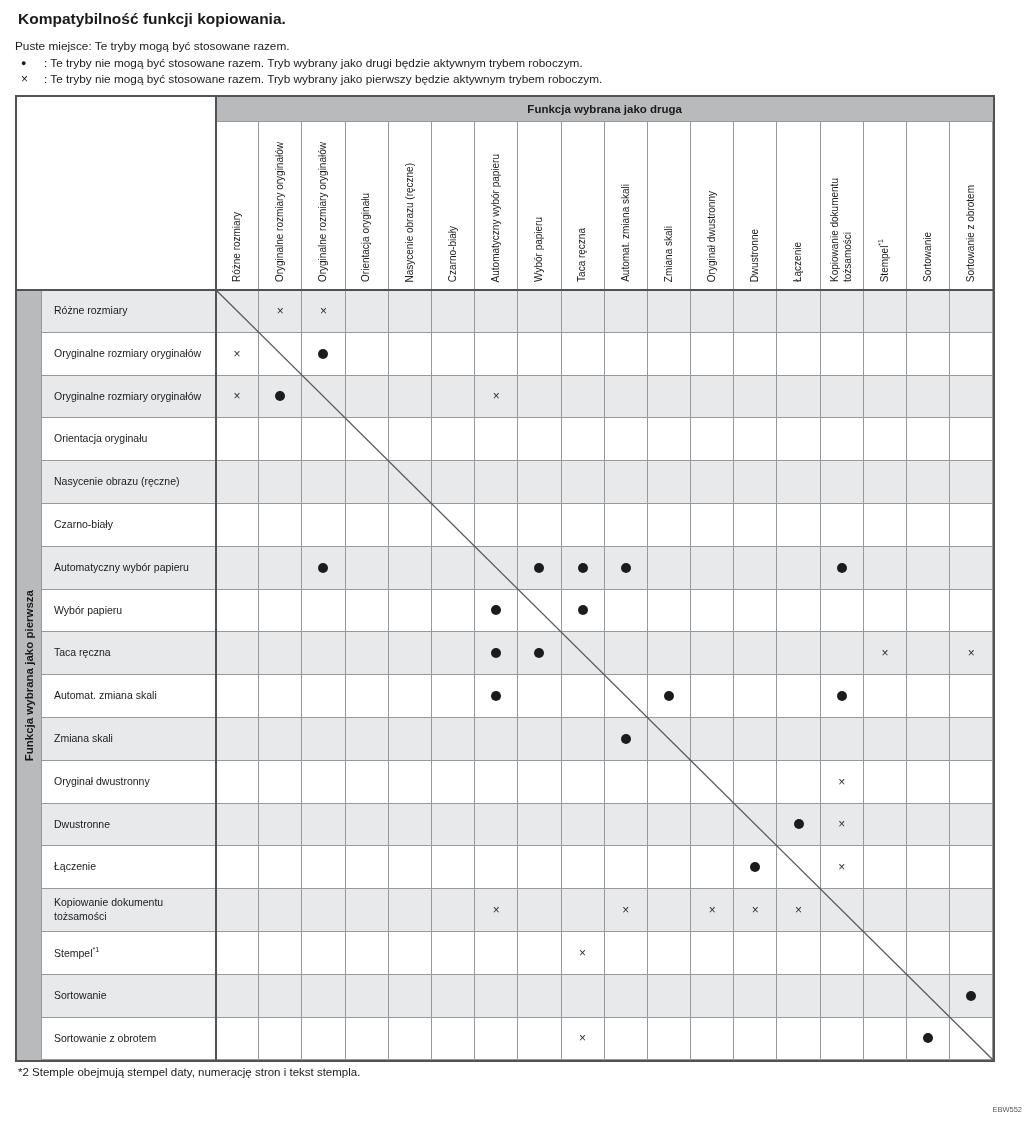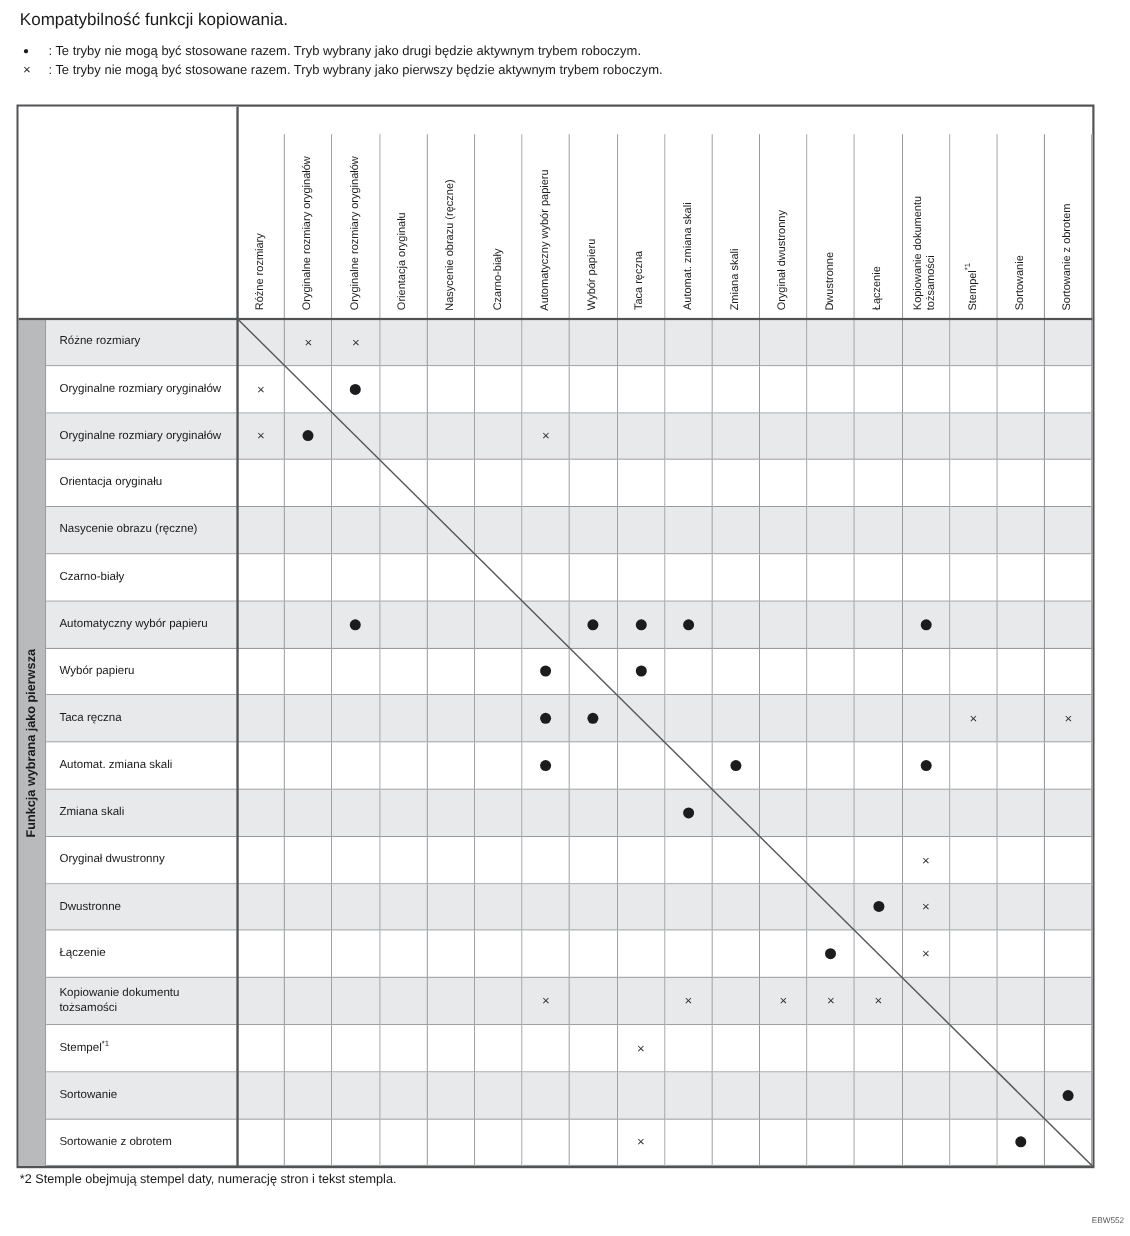--- a/index.html
+++ b/index.html
@@ -1,18 +1,18 @@
 <!DOCTYPE html>
 <html><head>
 <meta charset="utf-8">
 <style>
   html,body{margin:0;padding:0;width:1027px;height:1124px;background:#fff;
     font-family:"Liberation Sans", sans-serif;color:#1a1a1a;overflow:hidden;}
   .abs{position:absolute;}
-  .page-title{left:18px;top:10px;font-size:15.5px;font-weight:normal;}
+  .page-title{left:18px;top:10px;font-size:15.5px;font-weight:bold;}
   .legend{left:15px;top:38px;font-size:11.8px;line-height:16px;}
   .legend-line{display:flex;margin-bottom:0.5px;}
   .legend-sym{display:inline-block;width:29px;padding-left:6px;box-sizing:border-box;}
   .sym-dot{font-size:9px;line-height:16px;}
   .sym-cross{font-size:12px;line-height:16px;}
 
   .matrix{left:15px;top:95px;border:2px solid #505254;background:#fff;
     display:grid;position:absolute;
     grid-template-columns:25px 174px repeat(18,43.2px);
     grid-template-rows:25px 168px repeat(18,42.8px);}
@@ -43,31 +43,35 @@
   .footnote{left:18px;top:1066px;font-size:11.5px;}
   .figcode{right:5px;top:1105px;font-size:7.5px;color:#58595b;}
 </style>
 </head>
 <body>
 
 <div class="abs page-title">Kompatybilność funkcji kopiowania.</div>
 
 <div class="abs legend">
   <div class="legend-line">
+    <span>Puste miejsce: Te tryby mogą być stosowane razem.</span>
+  </div>
+  <div class="legend-line">
     <span class="legend-sym sym-dot">●</span>
     <span>: Te tryby nie mogą być stosowane razem. Tryb wybrany jako drugi będzie aktywnym trybem roboczym.</span>
   </div>
   <div class="legend-line">
     <span class="legend-sym sym-cross">×</span>
     <span>: Te tryby nie mogą być stosowane razem. Tryb wybrany jako pierwszy będzie aktywnym trybem roboczym.</span>
   </div>
 </div>
 
 <div class="matrix" id="matrix">
     <div class="m-corner" style="grid-area: 1 / 1 / 3 / 3;"></div>
+    <div class="m-axis-top" style="grid-area: 1 / 3 / 2 / 21;">Funkcja wybrana jako druga</div>
     <div class="m-axis-left" style="grid-area: 3 / 1 / 21 / 2;">
       <span class="vtext">Funkcja wybrana jako pierwsza</span>
     </div>
     <div class="m-colhead" style="grid-area: 2 / 3 / 3 / 4;">
       <span class="vtext">Różne rozmiary</span>
     </div>
     <div class="m-colhead" style="grid-area: 2 / 4 / 3 / 5;">
       <span class="vtext">Oryginalne rozmiary oryginałów</span>
     </div>
     <div class="m-colhead" style="grid-area: 2 / 5 / 3 / 6;">

